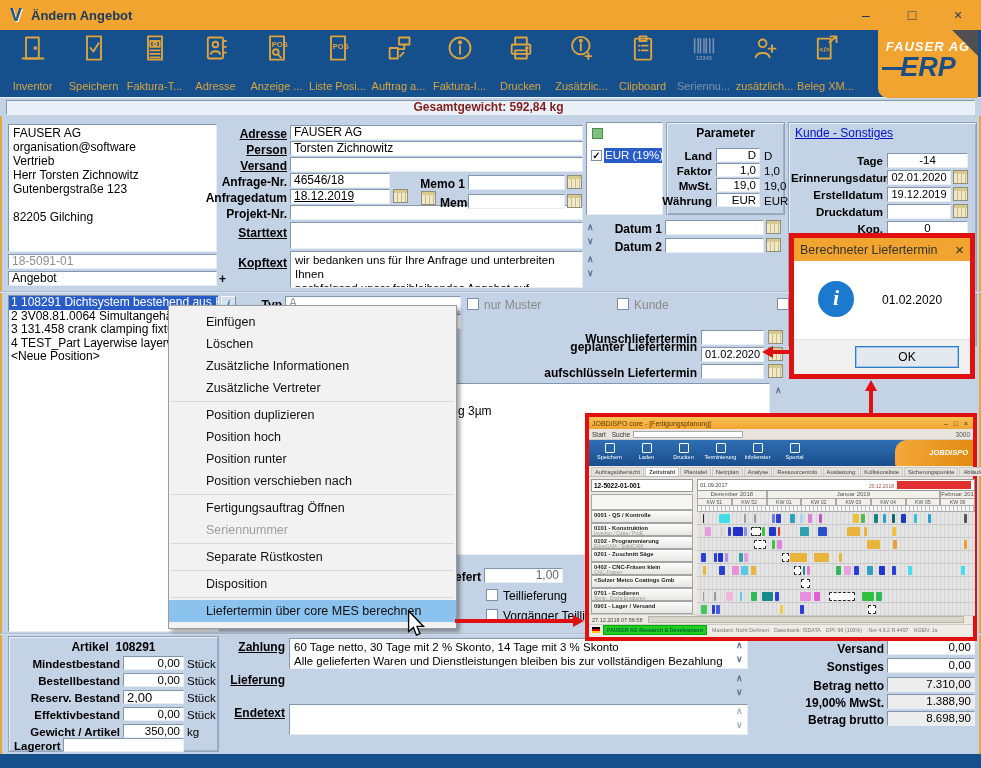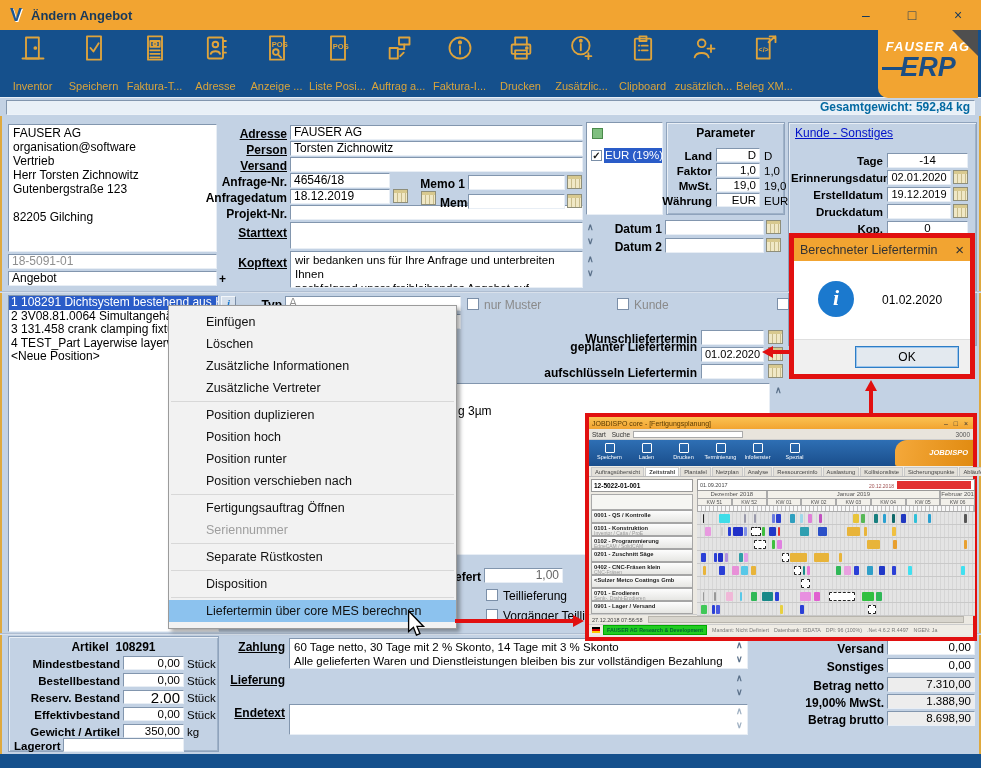--- a/index.html
+++ b/index.html
@@ -21,21 +21,21 @@
 .tb-btn.disabled .tb-lbl{color:#7E93AD;}
 .tb-btn.disabled .tb-ico{color:#7E93AD;}
 .logo{position:absolute;left:878px;top:30px;width:100px;height:68px;background:#F2A431;border-radius:0 0 0 10px;z-index:6;}
 .logo .l1{font-size:13px;font-weight:bold;color:#fff;font-style:italic;text-align:center;margin-top:9px;letter-spacing:1px;}
 .logo .l2{font-size:27px;font-weight:bold;color:#1B4E84;font-style:italic;text-align:center;line-height:26px;position:relative;}
 .logo .l2:before{content:"";position:absolute;left:4px;top:13px;width:22px;height:3px;background:#1B4E84;}
 .curl{position:absolute;right:0;top:0;width:0;height:0;border-top:26px solid #4F4F4F;border-left:26px solid transparent;}
 
 .weightbar{position:absolute;left:0;top:97px;width:981px;height:19px;background:#C3D2E4;border-top:1px solid #E8EFF7;}
 .weightfld{position:absolute;left:6px;top:2px;width:969px;height:15px;background:#E9F0F7;border:1px solid;border-color:#8296AE #EDF2F8 #EDF2F8 #8296AE;
-  font-size:12px;font-weight:bold;color:#0369a1;text-align:right;padding-right:4px;line-height:13px;}
+  font-size:12px;font-weight:bold;color:#7f1d1d;text-align:center;padding-right:4px;line-height:13px;}
 
 .lbl{position:absolute;font-size:12px;font-weight:bold;color:#000;text-align:right;white-space:nowrap;}
 .lblu{text-decoration:underline;}
 .fld{position:absolute;background:#fff;border:1px solid;border-color:#8296AE #E8EEF5 #E8EEF5 #8296AE;font-size:12px;padding:0 3px;line-height:13px;height:15px;white-space:nowrap;overflow:hidden;}
 .fldg{color:#8f8f8f;}
 .fldro{background:#EDEDED;}
 .area{position:absolute;background:#fff;border:1px solid;border-color:#8296AE #E8EEF5 #E8EEF5 #8296AE;font-size:12px;padding:1px 4px;line-height:14px;white-space:pre-line;overflow:hidden;}
 .cal{position:absolute;width:15px;height:14px;background:#F0E8C6;border:1px solid #8E8E7A;
  background-image:linear-gradient(#D8C98F 3px,transparent 3px),repeating-linear-gradient(90deg,transparent 0 3px,#C8BC8C 3px 4px);}
 .chev{position:absolute;font-size:9px;color:#5A7089;line-height:9px;font-weight:bold;}
@@ -236,20 +236,29 @@
         <div class="tb-btn">
           <span class="tb-ico">
             <svg width="28" height="28" viewBox="0 0 24 24" fill="none" stroke="currentColor" stroke-width="1.6" stroke-linecap="round" stroke-linejoin="round">
               <rect x="5" y="4" width="14" height="18" rx="1"></rect>
               <rect x="9" y="2" width="6" height="4"></rect>
               <path d="M11 10h5M11 14h5M8.5 10h.5M8.5 14h.5"></path>
             </svg>
           </span>
           <span class="tb-lbl">Clipboard</span>
         </div>
+        <div class="tb-btn disabled">
+          <span class="tb-ico">
+            <svg width="28" height="28" viewBox="0 0 24 24" fill="none" stroke="currentColor" stroke-width="1.6" stroke-linecap="round" stroke-linejoin="round">
+              <path d="M4 4v12M7 4v12M9 4v12M12 4v12M14 4v12M17 4v12M20 4v12" stroke-width="1.3"></path>
+              <text x="5" y="22" font-size="5" fill="currentColor" stroke="none" font-weight="bold">12345</text>
+            </svg>
+          </span>
+          <span class="tb-lbl">Seriennu...</span>
+        </div>
         <div class="tb-btn">
           <span class="tb-ico">
             <svg width="28" height="28" viewBox="0 0 24 24" fill="none" stroke="currentColor" stroke-width="1.6" stroke-linecap="round" stroke-linejoin="round">
               <circle cx="10" cy="8" r="3.3"></circle>
               <path d="M4 20c1-5 11-5 12 0"></path>
               <path d="M18 9.5v6M15 12.5h6"></path>
             </svg>
           </span>
           <span class="tb-lbl">zusätzlich...</span>
         </div>
@@ -288,21 +297,21 @@
 
   <div class="lbl lblu" style="left:192px;top:127px;width:95px;">Adresse</div>
   <div class="fld" style="left:290px;top:125px;width:293px;">FAUSER AG</div>
   <div class="lbl lblu" style="left:192px;top:143px;width:95px;">Person</div>
   <div class="fld" style="left:290px;top:141px;width:293px;">Torsten Zichnowitz</div>
   <div class="lbl lblu" style="left:192px;top:159px;width:95px;">Versand</div>
   <div class="fld" style="left:290px;top:157px;width:293px;"></div>
   <div class="lbl" style="left:192px;top:175px;width:95px;">Anfrage-Nr.</div>
   <div class="fld" style="left:290px;top:173px;width:100px;">46546/18</div>
   <div class="lbl" style="left:180px;top:191px;width:107px;">Anfragedatum</div>
-  <div class="fld" style="left:290px;top:189px;width:100px;">18.12.2019</div>
+  <div class="fld" style="left:290px;top:189px;width:100px;text-decoration:underline;">18.12.2019</div>
   <div class="cal" style="left:393px;top:189px;"></div>
   <div class="lbl" style="left:192px;top:207px;width:95px;">Projekt-Nr.</div>
   <div class="fld" style="left:290px;top:205px;width:293px;"></div>
 
   <div class="cal" style="left:421px;top:191px;"></div>
   <div class="lbl" style="left:400px;top:177px;width:65px;">Memo 1</div>
   <div class="fld" style="left:468px;top:175px;width:97px;"></div>
   <div class="cal" style="left:567px;top:175px;"></div>
   <div class="lbl" style="left:440px;top:196px;width:25px;">Memo 2</div>
   <div class="fld" style="left:468px;top:194px;width:97px;"></div>
@@ -411,21 +420,21 @@
     <span>Artikel</span>&nbsp;
     <span>108291</span>
   </div>
   <div class="lbl" style="left:14px;top:658px;width:106px;font-size:11.5px;">Mindestbestand</div>
   <div class="fld" style="left:123px;top:656px;width:61px;height:14px;text-align:right;font-size:11.5px;">0,00</div>
   <div class="lbl" style="left:187px;top:658px;width:32px;text-align:left;font-weight:normal;font-size:11.5px;">Stück</div>
   <div class="lbl" style="left:14px;top:675px;width:106px;font-size:11.5px;">Bestellbestand</div>
   <div class="fld" style="left:123px;top:673px;width:61px;height:14px;text-align:right;font-size:11.5px;">0,00</div>
   <div class="lbl" style="left:187px;top:675px;width:32px;text-align:left;font-weight:normal;font-size:11.5px;">Stück</div>
   <div class="lbl" style="left:14px;top:692px;width:106px;font-size:11.5px;">Reserv. Bestand</div>
-  <div class="fld" style="left:123px;top:690px;width:61px;height:14px;text-align:right;font-size:15px;">2,00</div>
+  <div class="fld" style="left:123px;top:690px;width:61px;height:14px;font-size:13px;">2,00</div>
   <div class="lbl" style="left:187px;top:692px;width:32px;text-align:left;font-weight:normal;font-size:11.5px;">Stück</div>
   <div class="lbl" style="left:14px;top:709px;width:106px;font-size:11.5px;">Effektivbestand</div>
   <div class="fld" style="left:123px;top:707px;width:61px;height:14px;text-align:right;font-size:11.5px;">0,00</div>
   <div class="lbl" style="left:187px;top:709px;width:32px;text-align:left;font-weight:normal;font-size:11.5px;">Stück</div>
   <div class="lbl" style="left:14px;top:726px;width:106px;font-size:11.5px;">Gewicht / Artikel</div>
   <div class="fld" style="left:123px;top:724px;width:61px;height:14px;text-align:right;font-size:11.5px;">350,00</div>
   <div class="lbl" style="left:187px;top:726px;width:32px;text-align:left;font-weight:normal;font-size:11.5px;">kg</div>
   <div class="lbl" style="left:14px;top:740px;width:46px;font-size:11.5px;">Lagerort</div>
   <div class="fld" style="left:63px;top:738px;width:121px;height:14px;font-size:11.5px;"></div>
 

